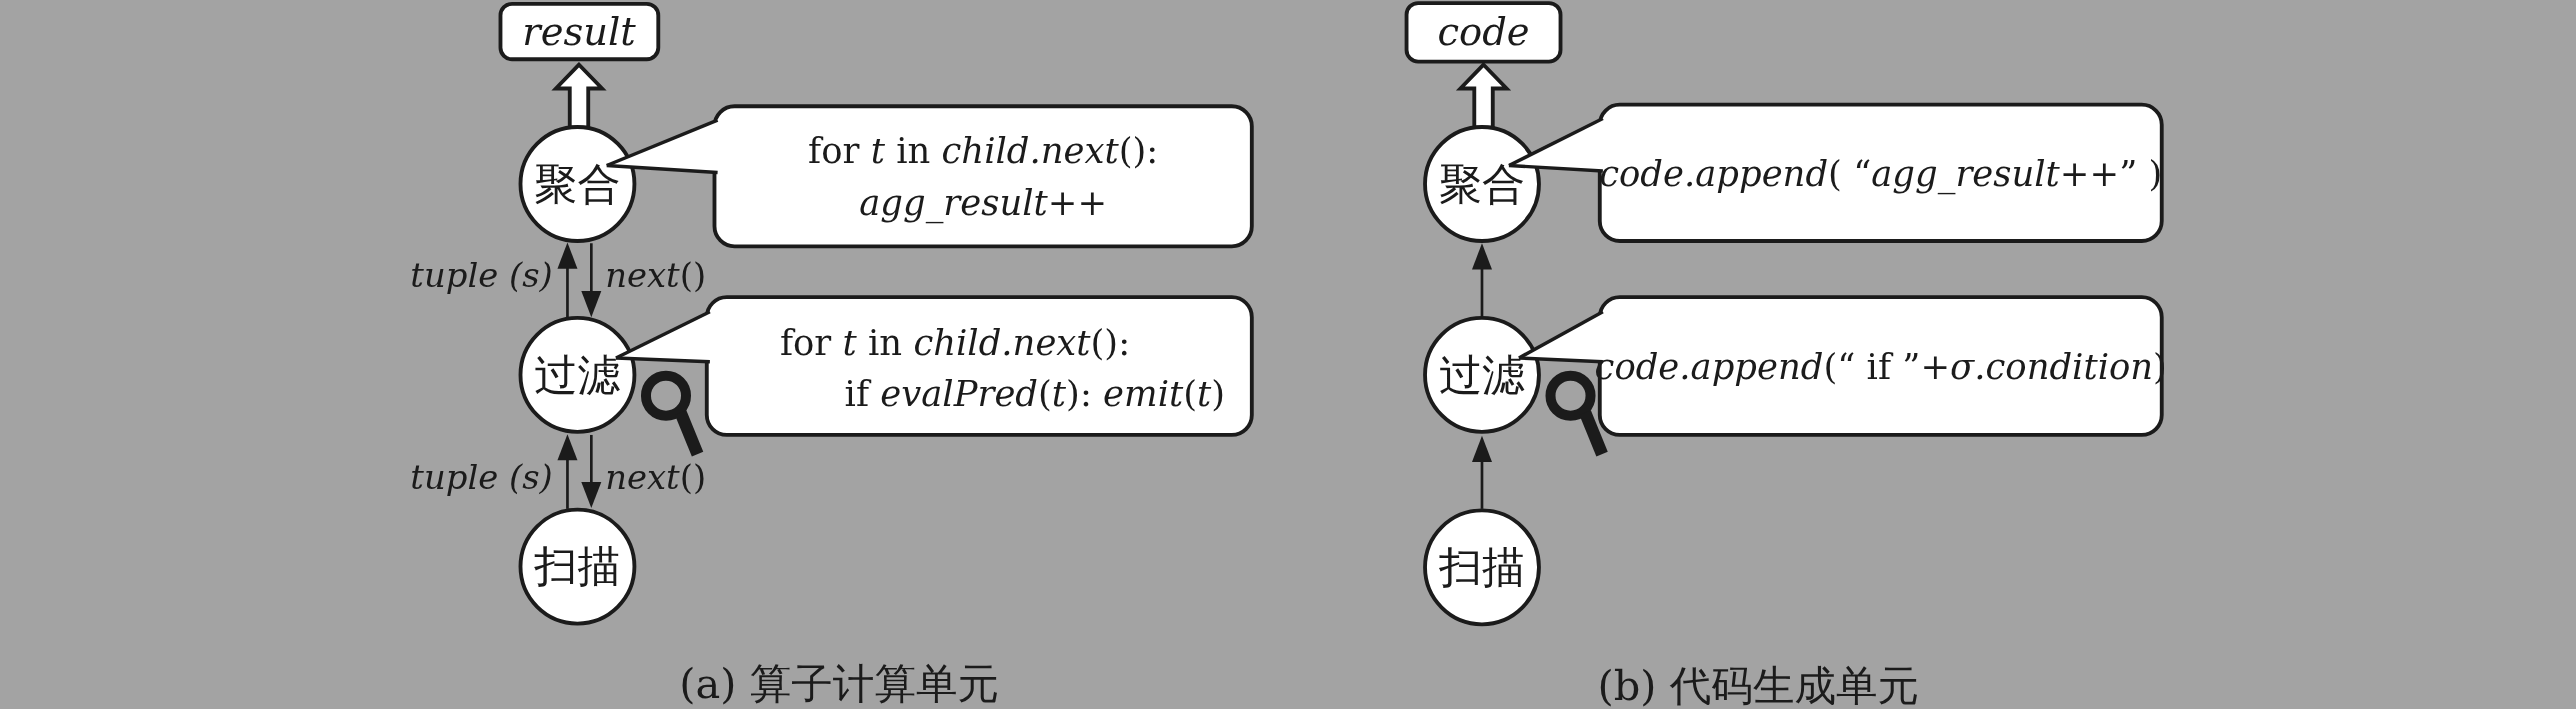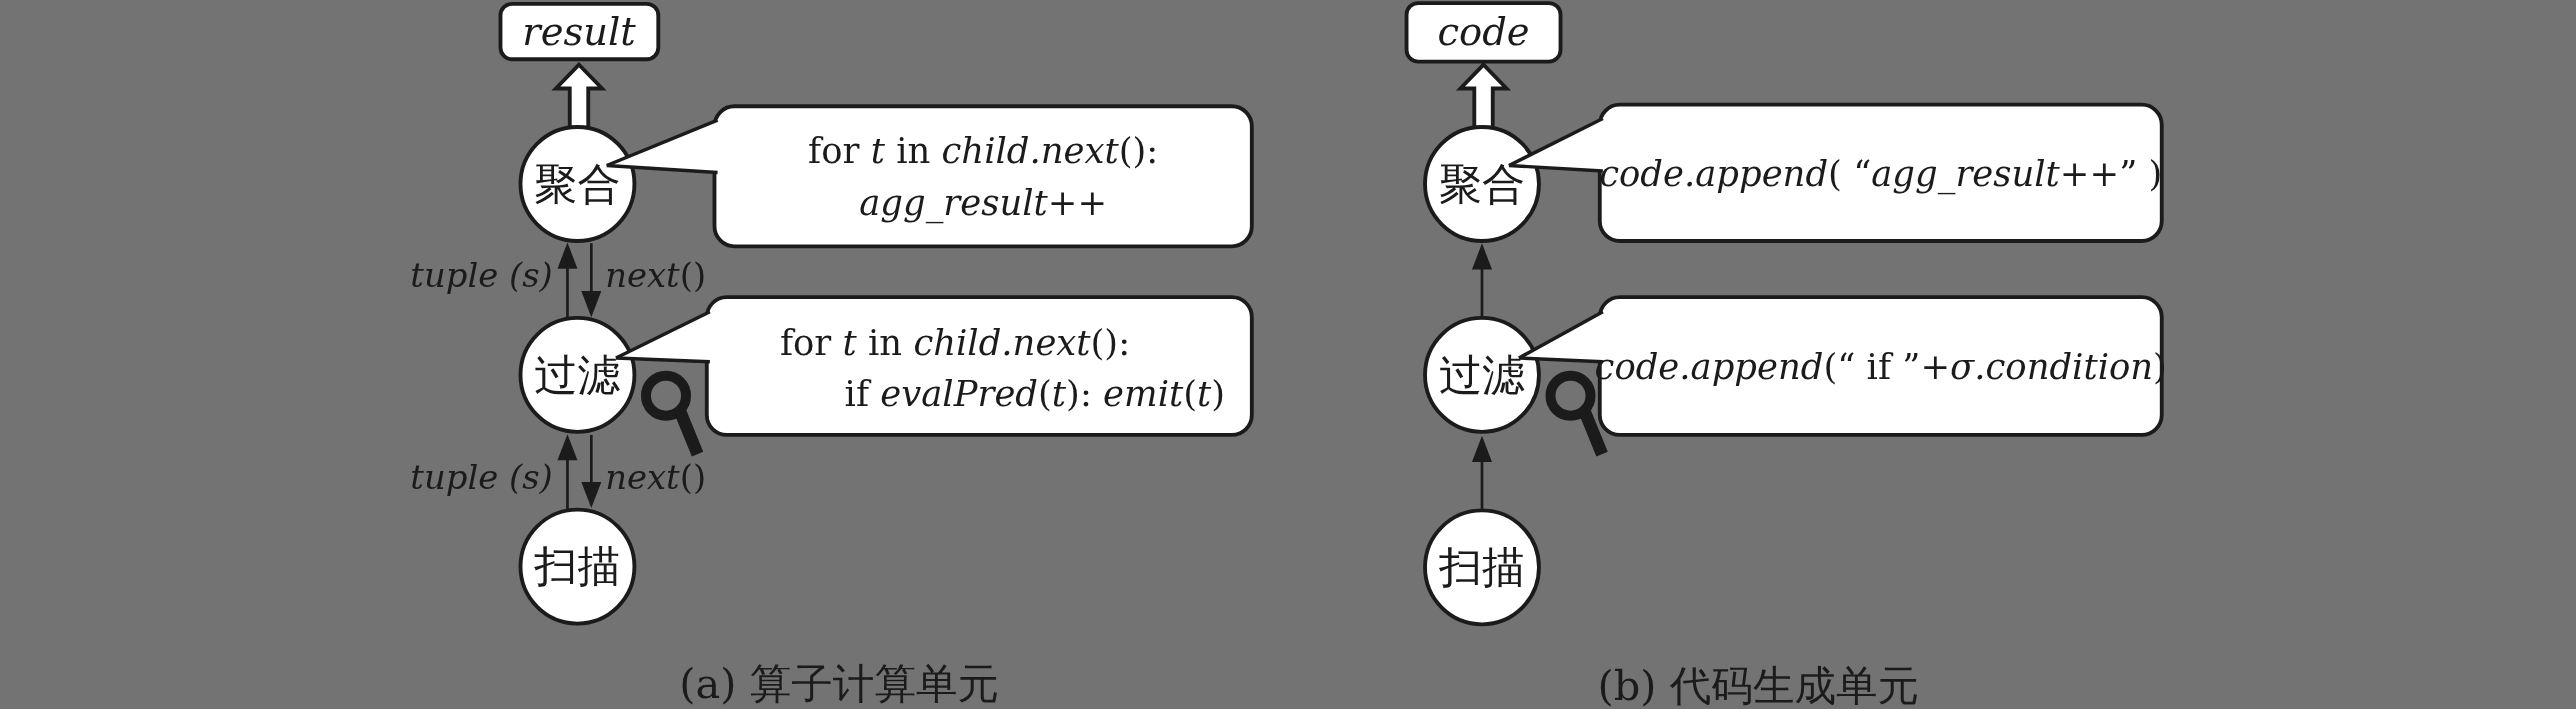--- a/index.html
+++ b/index.html
@@ -1,16 +1,16 @@
 <!DOCTYPE html>
 <html style="font-size:12.3px"><head>
 <meta charset="utf-8">
 <style>
   html, body { margin: 0; padding: 0; background: #ffffff; }
-  .canvas-wrap { width: 2576px; height: 709px; background: #737373; position: relative; }
+  .canvas-wrap { width: 2576px; height: 709px; background: #a3a3a3; position: relative; }
   svg text {
     font-family: "DejaVu Serif", "Liberation Serif", serif;
     fill: #1b1b1b;
   }
   .t-box     { font-size: 50px; font-style: italic; }
   .t-node    { font-size: 56px; }
   .t-edge    { font-size: 44px; font-style: italic; }
   .t-code    { font-size: 46px; }
   .t-caption { font-size: 54px; }
   .seg-i { font-style: italic; }

